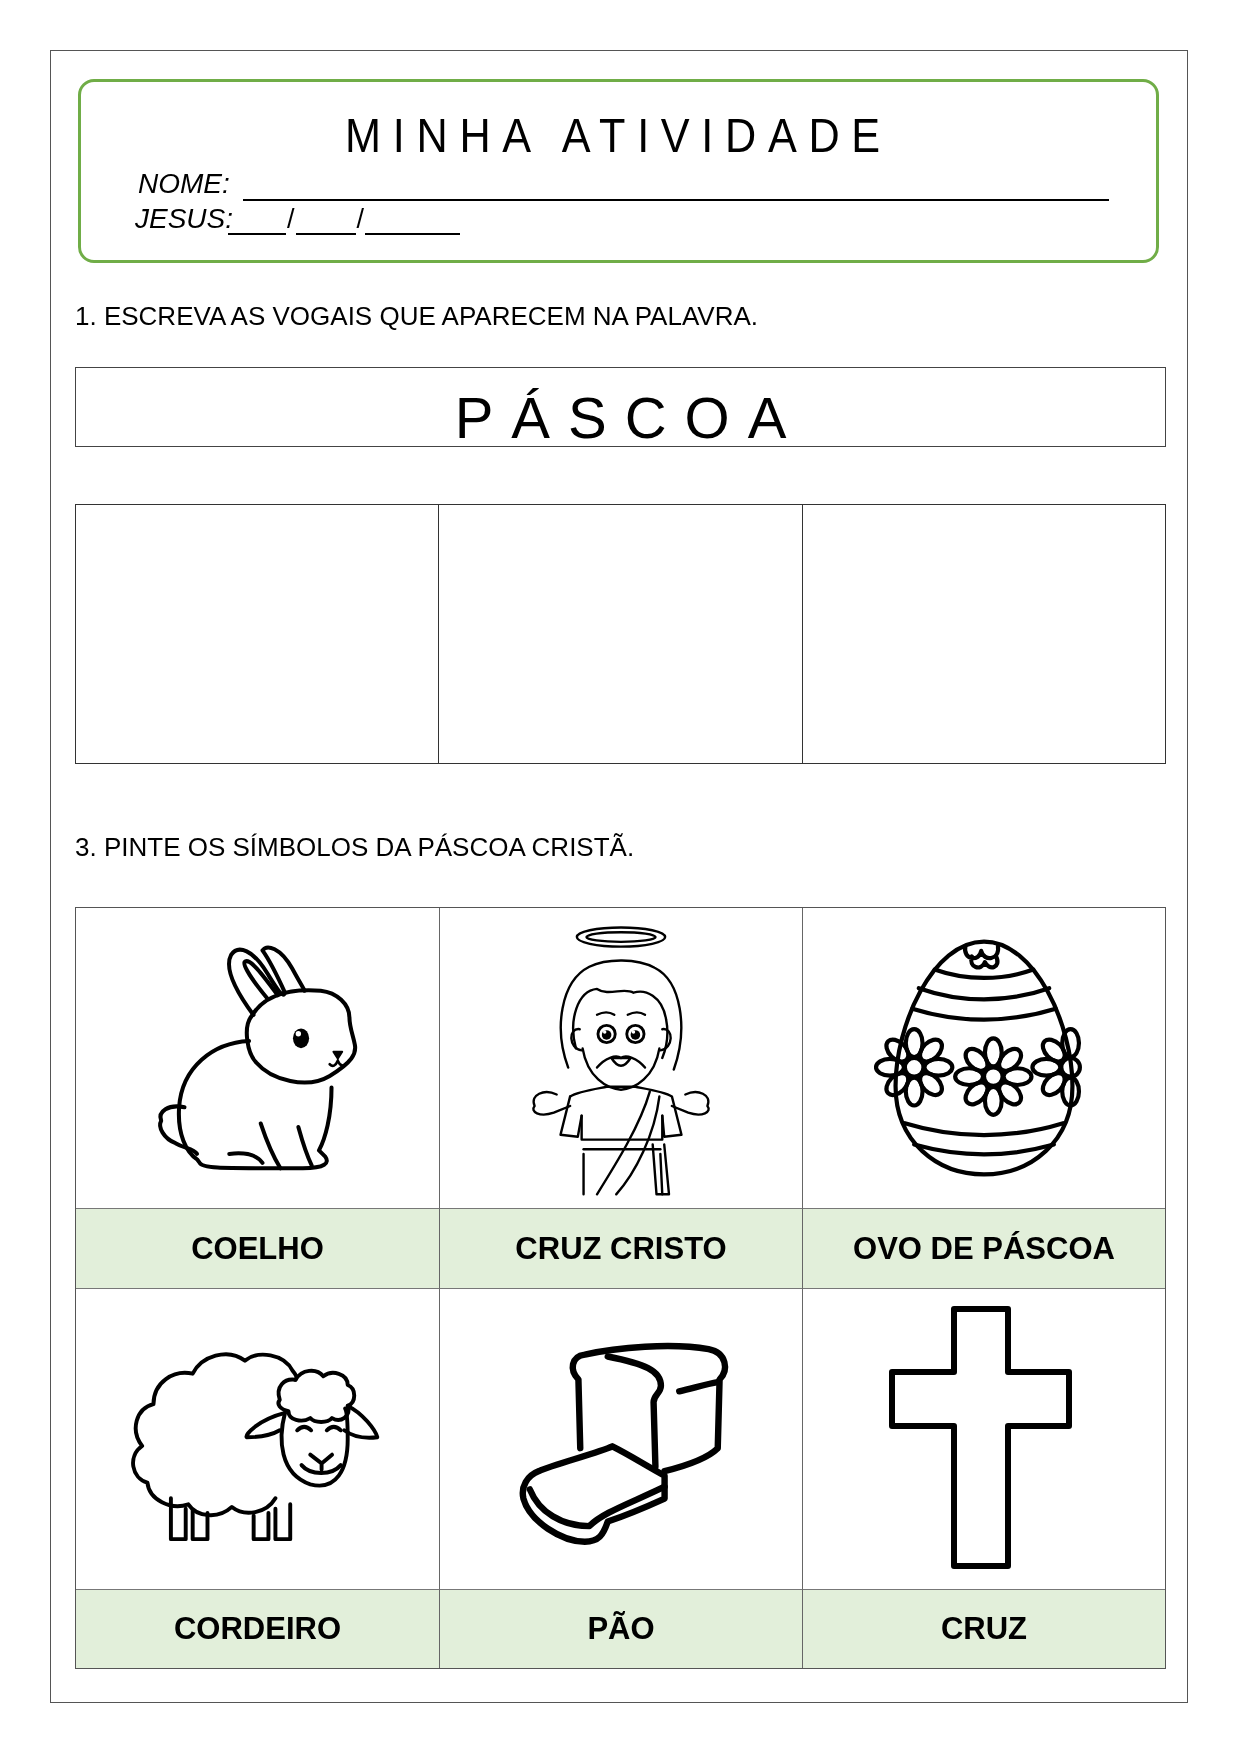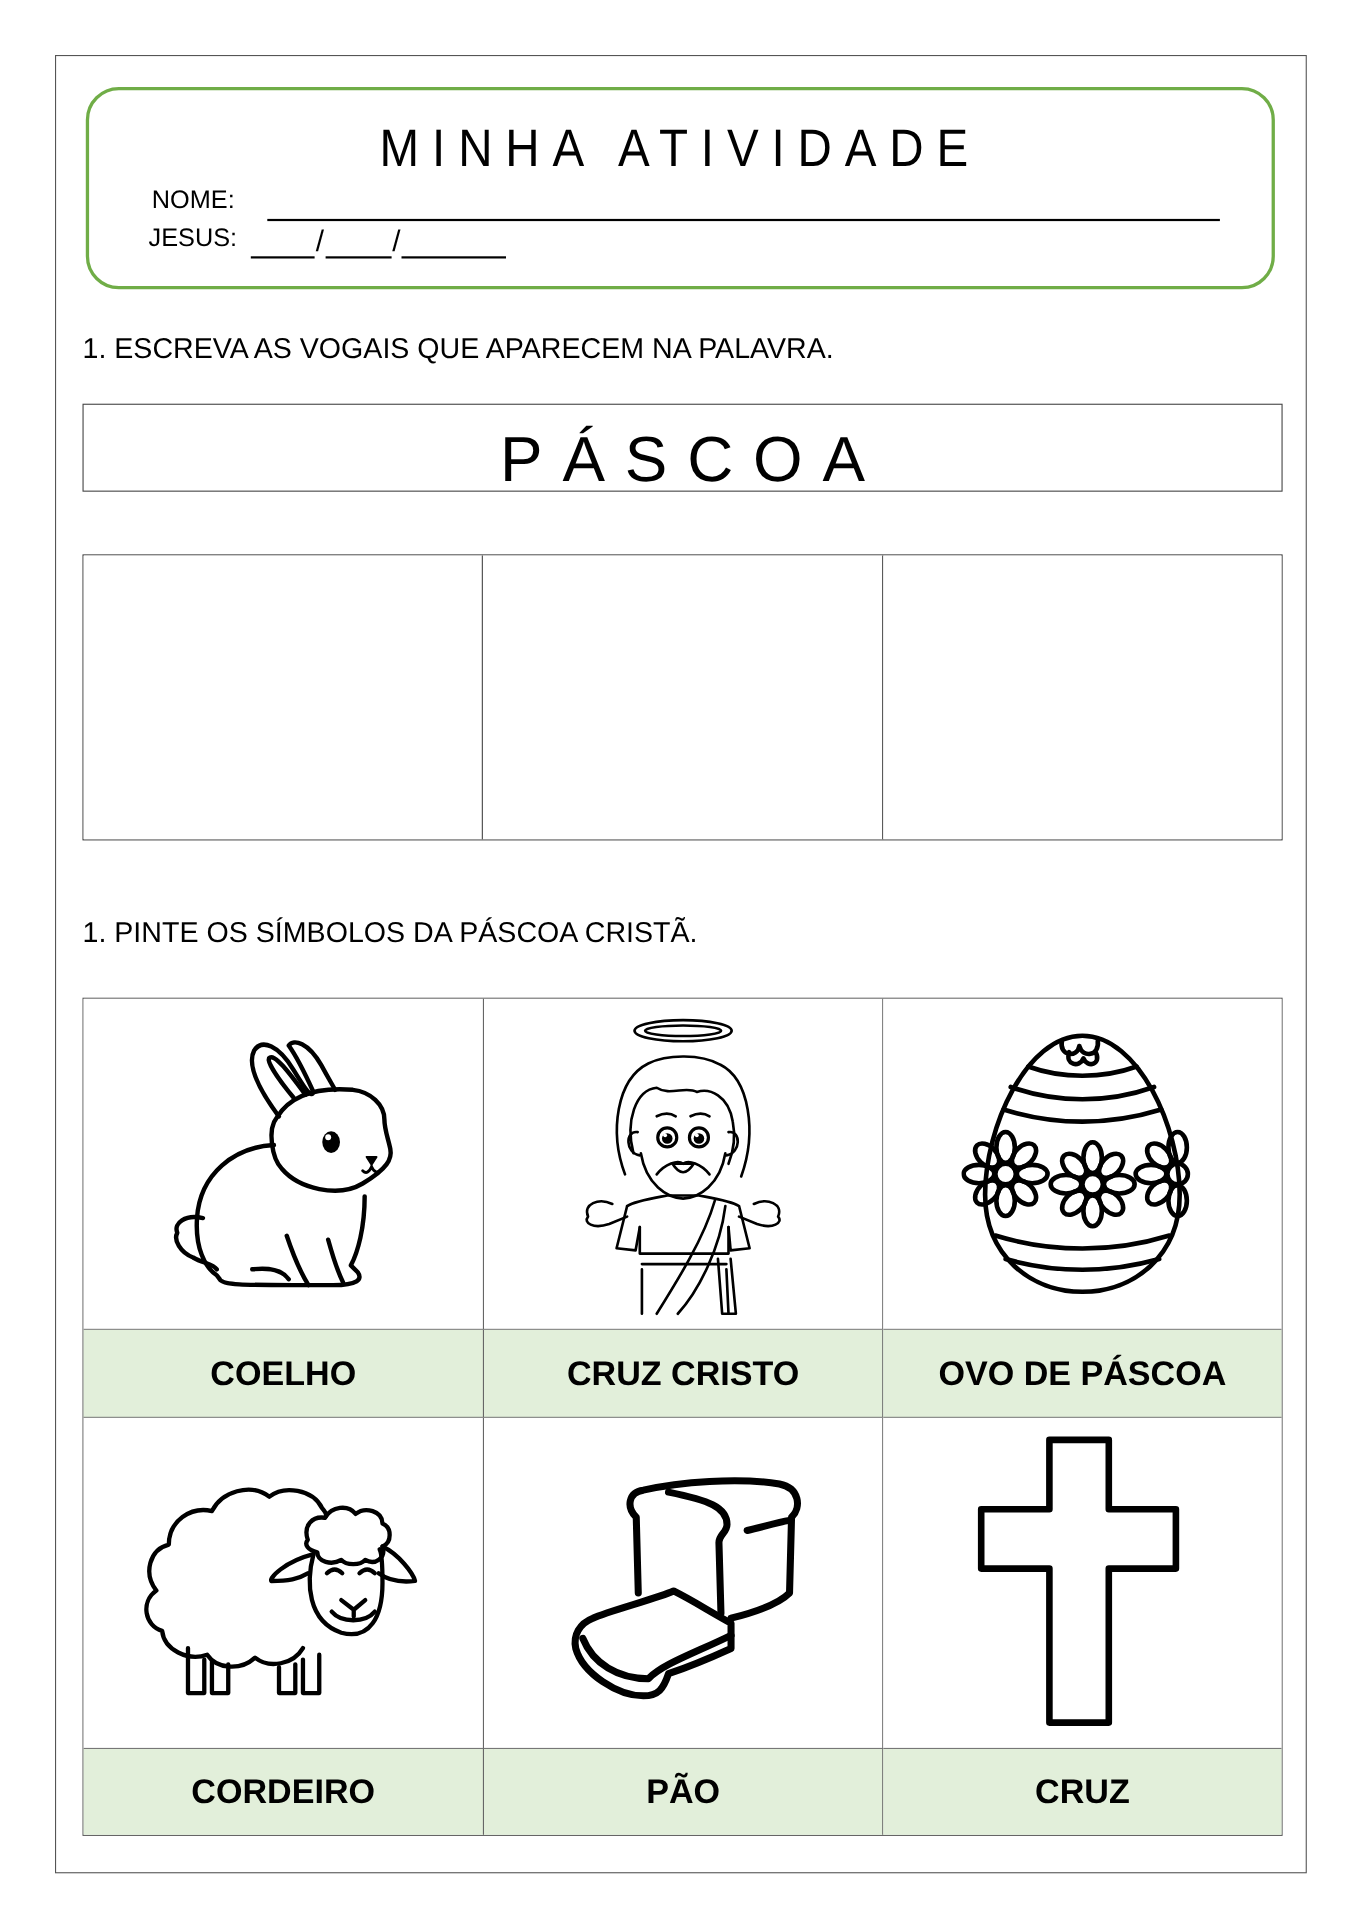--- a/index.html
+++ b/index.html
@@ -1,25 +1,25 @@
 <!DOCTYPE html>
 <html><head>
 <meta charset="utf-8">
 <style>
   html, body { margin: 0; padding: 0; background: #ffffff; }
   body { width: 1240px; height: 1755px; position: relative; overflow: hidden;
          font-family: "Liberation Sans", "DejaVu Sans", sans-serif; color: #000; }
   .page-border { position: absolute; left: 50px; top: 50px; width: 1138px; height: 1653px;
                  border: 1.5px solid #555; box-sizing: border-box; }
   .header-box { position: absolute; left: 78px; top: 79px; width: 1081px; height: 184px;
-                border: 3px solid #70ad47; border-radius: 30px; box-sizing: border-box; }
+                border: 3px solid #70ad47; border-radius: 16px; box-sizing: border-box; }
   .title { position: absolute; left: 0; right: 0; top: 26px; text-align: center;
            font-size: 48px; letter-spacing: 13px; font-weight: normal;
            transform: scaleX(0.9); }
-  .field-label { position: absolute; font-size: 23px; }
+  .field-label { position: absolute; font-size: 28px; font-style: italic; }
   .nome-label { left: 57px; top: 86px; }
   .nome-line { position: absolute; left: 162px; top: 117px; width: 866px; border-top: 2px solid #000; }
   .data-label { left: 54px; top: 121px; }
   .data-blanks { position: absolute; left: 147px; top: 121px; font-size: 27px; }
   .blank { display: inline-block; border-bottom: 2px solid #000; height: 30px; vertical-align: bottom; }
   .slash { display: inline-block; font-size: 27px; padding: 0 1px; vertical-align: bottom; }
   .logo { position: absolute; left: 790px; top: 128px; width: 240px; height: 40px; }
   .logo-text { font-family: "DejaVu Serif", serif; font-style: italic; font-size: 24px;
                position: absolute; left: 46px; top: 4px; letter-spacing: 0.5px;
                text-shadow: 1px 2px 2px rgba(0,0,0,0.35); }
@@ -64,21 +64,21 @@
 <div class="question q1">1. ESCREVA AS VOGAIS QUE APARECEM NA PALAVRA.</div>
 <div class="word-box">
   <span class="word">PÁSCOA</span>
 </div>
 <div class="answer-grid">
   <div class="answer-cell"></div>
   <div class="answer-cell"></div>
   <div class="answer-cell"></div>
 </div>
 
-<div class="question q2">1. PINTE OS SÍMBOLOS DA PÁSCOA CRISTÃ.</div>
+<div class="question q2">3. PINTE OS SÍMBOLOS DA PÁSCOA CRISTÃ.</div>
 <div class="symbols-table">
 
   <div class="img-cell">
     <svg width="240" height="260" viewBox="0 0 260 290">
       <g fill="none" stroke="#000" stroke-width="4.5" stroke-linecap="round" stroke-linejoin="round">
         <path d="M125 97 C105 70 92 45 100 30 C108 18 125 25 140 50 C150 66 158 80 160 72 C150 50 140 32 135 25 C140 18 155 22 168 45 C175 58 180 66 182 70"></path>
         <path d="M140 78 C125 60 113 42 115 38 C120 32 135 52 152 75"></path>
         <path d="M123 98 C113 110 118 140 128 150 C145 170 185 180 210 165 C235 150 240 140 238 130 C236 120 232 110 232 100 C232 85 218 72 200 70 C175 68 140 70 123 98 Z"></path>
         <path d="M120 126 C80 128 45 155 42 200 C40 230 50 250 62 258 L65 262 C68 268 90 268 140 268 L180 268 C205 268 210 262 205 255 L198 248 C205 235 212 210 212 178"></path>
         <path d="M48 200 C30 196 18 205 22 215 C18 222 25 235 38 240 C48 246 58 246 62 252"></path>

